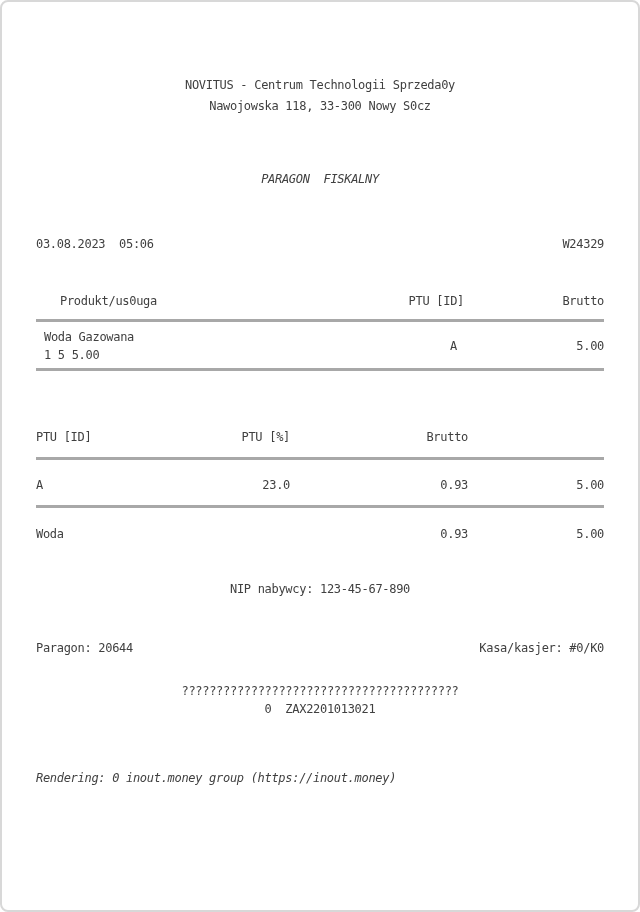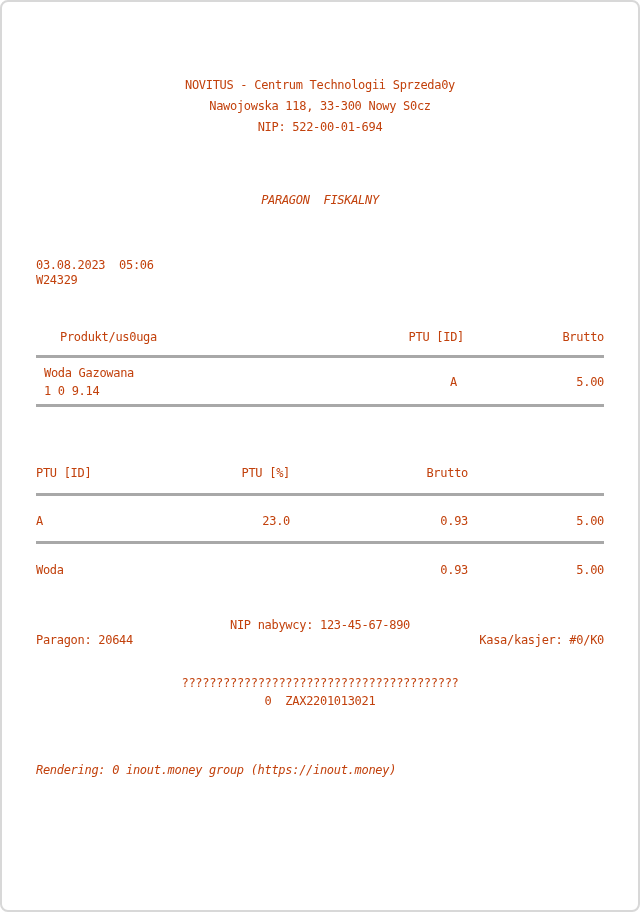--- a/index.html
+++ b/index.html
@@ -7,39 +7,39 @@
     position: relative;
     width: 640px;
     height: 912px;
     box-sizing: border-box;
     background: #ffffff;
     border: 2px solid #d8d8d8;
     border-radius: 8px;
     font-family: "DejaVu Sans Mono", "Liberation Mono", monospace;
     font-size: 12px;
     letter-spacing: -0.3px;
-    color: #c2410c;
+    color: #404040;
     overflow: hidden;
   }
   .content { padding: 0 34px; }
   .txt { white-space: pre; }
   .center { text-align: center; }
   .right { text-align: right; }
 
   .store-header { margin-top: 73px; text-align: center; }
   .store-header div { line-height: 21px; }
 
   .receipt-title { margin-top: 55px; line-height: 15px; font-style: italic; }
 
   .row-between {
     display: flex;
     justify-content: space-between;
     line-height: 15px;
   }
-  .meta-row { margin-top: 50px; flex-direction: column; }
+  .meta-row { margin-top: 50px; }
 
   .items-header {
     margin-top: 42px;
     display: grid;
     grid-template-columns: 1fr 136px 140px;
     line-height: 15px;
     margin-left: 24px;
   }
   .rule {
     height: 3px;
@@ -70,55 +70,54 @@
   .tax-row {
     margin-top: 18px;
     display: grid;
     grid-template-columns: 100px 154px 178px 1fr;
     line-height: 15px;
   }
   .rule-4 { margin-top: 12px; }
   .tax-suma { margin-top: 19px; }
 
   .nip-buyer { margin-top: 40px; line-height: 15px; }
-  .receipt-meta-row { }
+  .receipt-meta-row { margin-top: 44px; }
   .barcode-block { margin-top: 26px; text-align: center; }
   .barcode-block div { line-height: 18px; }
   .footer-line { margin-top: 53px; line-height: 15px; font-style: italic; }
 </style>
 </head>
 <body>
 
 <div class="page">
   <div class="content">
 
     <div class="store-header">
       <div class="txt">NOVITUS - Centrum Technologii Sprzeda0y</div>
       <div class="txt">Nawojowska 118, 33-300 Nowy S0cz</div>
-      <div class="txt">NIP: 522-00-01-694</div>
     </div>
 
     <div class="receipt-title center txt">PARAGON  FISKALNY</div>
 
     <div class="row-between meta-row">
       <span class="txt">03.08.2023  05:06</span>
       <span class="txt">W24329</span>
     </div>
 
     <div class="items-header">
       <span class="txt">Produkt/us0uga</span>
       <span class="txt right">PTU [ID]</span>
       <span class="txt right">Brutto</span>
     </div>
     <div class="rule rule-1"></div>
 
     <div class="item-row">
       <div class="name-block">
         <div class="txt">Woda Gazowana</div>
-        <div class="txt">1 0 9.14</div>
+        <div class="txt">1 5 5.00</div>
       </div>
       <div class="txt right cell-ptu">A</div>
       <div class="txt right">5.00</div>
     </div>
     <div class="rule rule-2"></div>
 
 
     <div class="tax-header">
       <span class="txt">PTU [ID]</span>
       <span class="txt right">PTU [%]</span>

